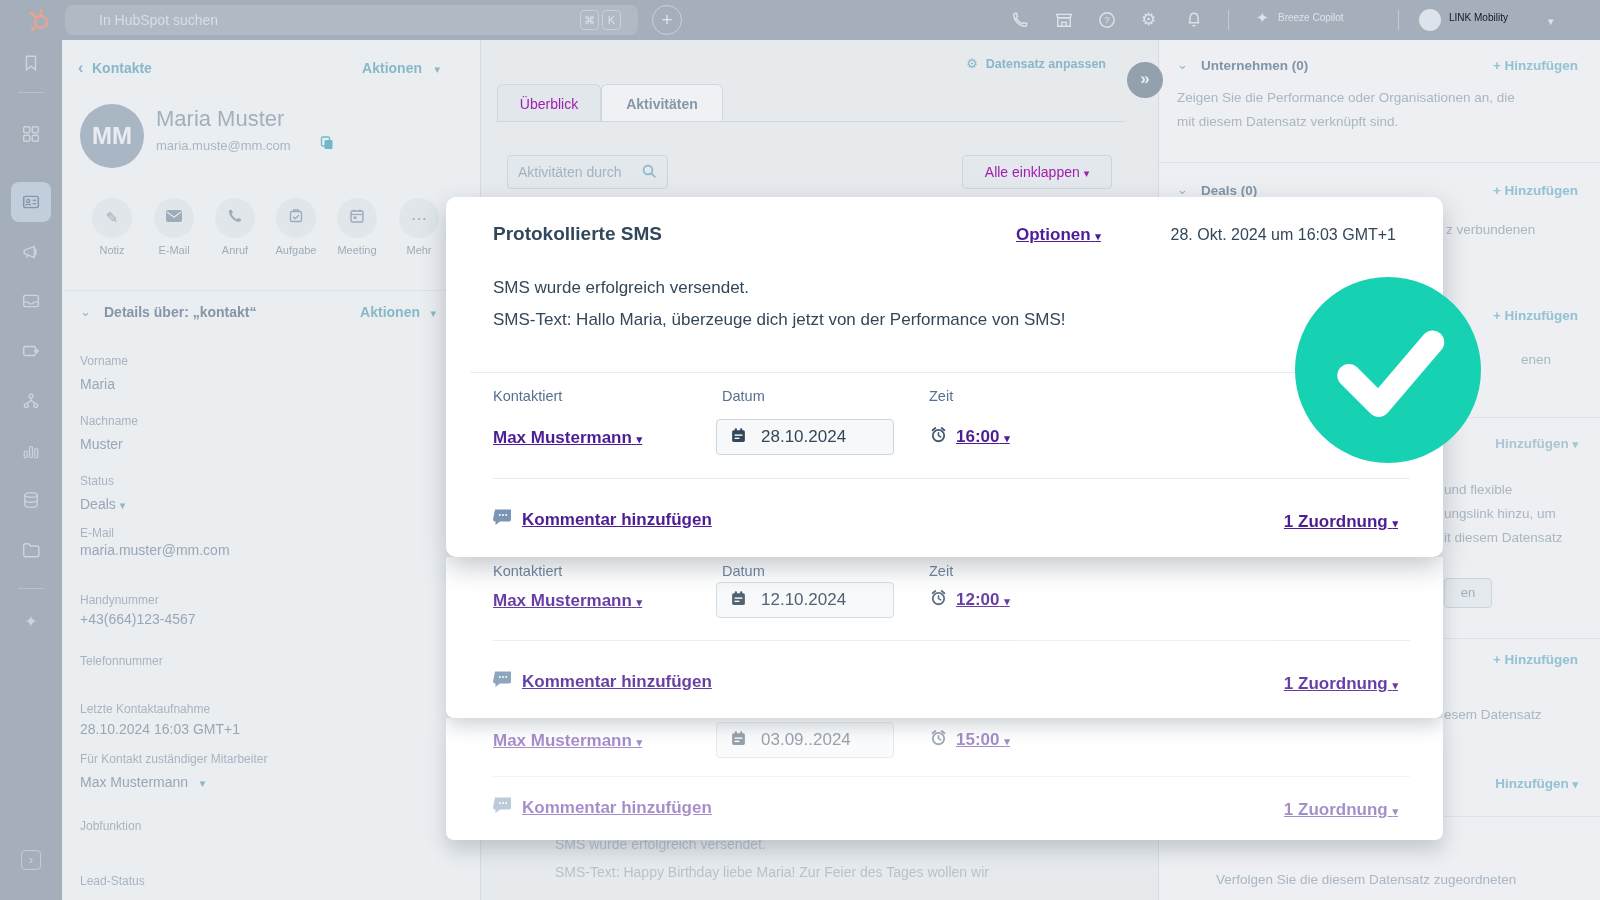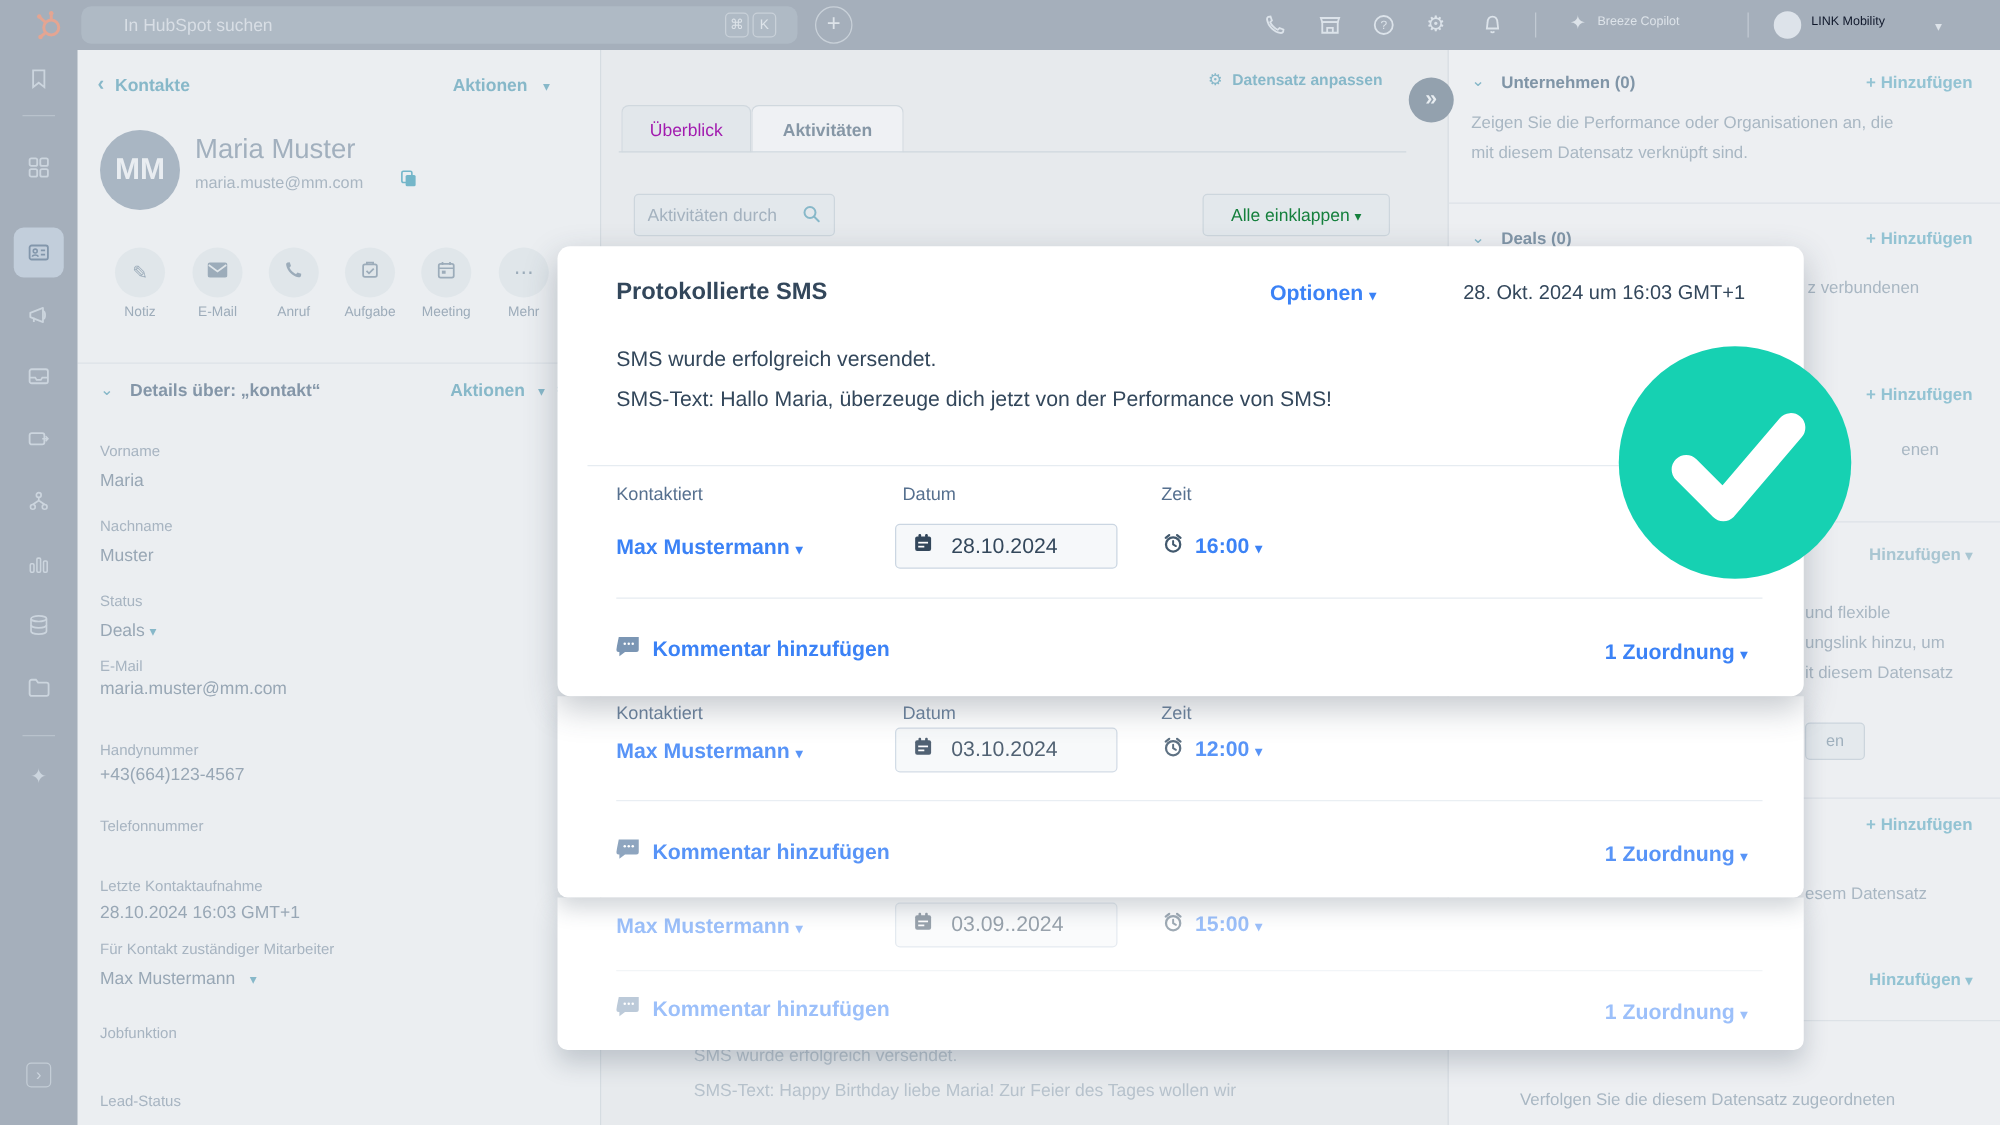--- a/index.html
+++ b/index.html
@@ -40,36 +40,36 @@
   .qa-item{position:absolute;top:158px;width:56px;text-align:center;}
   .qa-circle{width:40px;height:40px;margin:0 auto;border-radius:50%;background:#e0e6ea;color:#9cacba;display:flex;align-items:center;justify-content:center;}
   .qa-circle svg{width:16px;height:16px;}
   .qa-label{margin-top:6px;font-size:11px;color:#9dacba;}
   .panel-div{position:absolute;left:0;width:100%;height:1px;background:#dde2e7;}
   .field{position:absolute;left:18px;}
 
   
   .tab{position:absolute;top:44px;height:38px;border:1px solid #d0d8de;border-bottom:none;border-radius:6px 6px 0 0;font-size:14px;text-align:center;line-height:38px;}
   #tabline{position:absolute;left:14px;top:81px;width:630px;height:1px;background:#d0d8de;}
-  .cbtn{position:absolute;top:115px;height:34px;background:#e3e8ec;border:1px solid #cdd6dd;border-radius:4px;font-size:14px;color:#15803d;}
+  .cbtn{position:absolute;top:115px;height:34px;background:#e3e8ec;border:1px solid #cdd6dd;border-radius:4px;font-size:14px;color:#a21caf;}
   #act-search{width:161px;padding:0 30px 0 10px;color:#7f1d1d;outline:none;}
   #act-search::placeholder{color:#a4b2bf;}
 
   
   .rs-head{position:absolute;font-size:13.5px;font-weight:bold;color:#8095a7;}
   .rs-act{position:absolute;font-size:13.5px;font-weight:bold;color:#93c3d3;}
   .rs-txt{position:absolute;font-size:13.5px;color:#a9b7c3;line-height:24px;}
   .rs-div{position:absolute;left:0;width:442px;height:1px;background:#dde2e7;}
 
   
   .card{position:absolute;left:446px;width:997px;background:#ffffff;}
   #modal{top:197px;height:360px;border-radius:10px;box-shadow:0 10px 26px rgba(45,62,80,.28);z-index:32;}
   #card2{top:557px;height:161px;border-radius:0 0 8px 8px;box-shadow:0 8px 18px rgba(45,62,80,.22);z-index:31;}
   #card3{top:718px;height:122px;border-radius:0 0 8px 8px;box-shadow:0 10px 20px rgba(45,62,80,.22);z-index:30;}
-  .m-teal{color:#3b82f6;font-weight:bold;}
+  .m-teal{color:#4c1d95;font-weight:bold;text-decoration:underline;}
   .m-dark{color:#33475b;}
   .m-div{position:absolute;height:1px;background:#e6ecf1;}
   .flabel{position:absolute;font-size:14.5px;color:#56708f;}
   .datebox{position:absolute;width:178px;height:36px;background:#f6f8fa;border:1px solid #cbd6e2;border-radius:4px;display:flex;align-items:center;padding-left:13px;}
   .datebox svg{width:17px;height:17px;margin-right:14px;}
   .datebox .dtxt{font-size:17px;color:#33475b;}
   .timegrp{position:absolute;display:flex;align-items:center;gap:8px;}
   .timegrp svg{width:19px;height:19px;}
   .cmtrow{position:absolute;display:flex;align-items:center;gap:9px;font-size:17px;}
   .cmtrow svg{width:20px;height:18px;}
@@ -407,21 +407,21 @@
       <span class="flabel" style="left:483px;top:6px;">Zeit</span>
       <span class="abs m-teal" style="left:47px;top:34px;font-size:17px;"><span>Max Mustermann</span> <span class="car">▾</span></span>
       <div class="datebox" style="left:270px;top:25px;">
         <span><svg viewBox="0 0 16 16">
               <rect x="2" y="3" width="12" height="11" rx="1.5" fill="#33475b"></rect>
               <rect x="4.5" y="1.2" width="2" height="3.2" rx="0.8" fill="#33475b"></rect>
               <rect x="9.5" y="1.2" width="2" height="3.2" rx="0.8" fill="#33475b"></rect>
               <rect x="4.3" y="7" width="7.4" height="1.3" fill="#fff"></rect>
               <rect x="4.3" y="10" width="4.6" height="1.3" fill="#fff"></rect>
             </svg></span>
-        <span class="dtxt">03.10.2024</span>
+        <span class="dtxt">12.10.2024</span>
       </div>
       <span class="timegrp" style="left:483px;top:31px;">
         <span><svg viewBox="0 0 18 18">
               <circle cx="9" cy="10" r="5.4" fill="none" stroke="#42596e" stroke-width="1.7"></circle>
               <path d="M9 7.4 V10 l2.1 1.2" stroke="#42596e" stroke-width="1.5" fill="none" stroke-linecap="round"></path>
               <path d="M3.4 5 L6 2.9" stroke="#42596e" stroke-width="1.7" stroke-linecap="round"></path>
               <path d="M14.6 5 L12 2.9" stroke="#42596e" stroke-width="1.7" stroke-linecap="round"></path>
             </svg></span>
         <span class="m-teal" style="font-size:17px;"><span>12:00</span> <span class="car">▾</span></span>
       </span>

